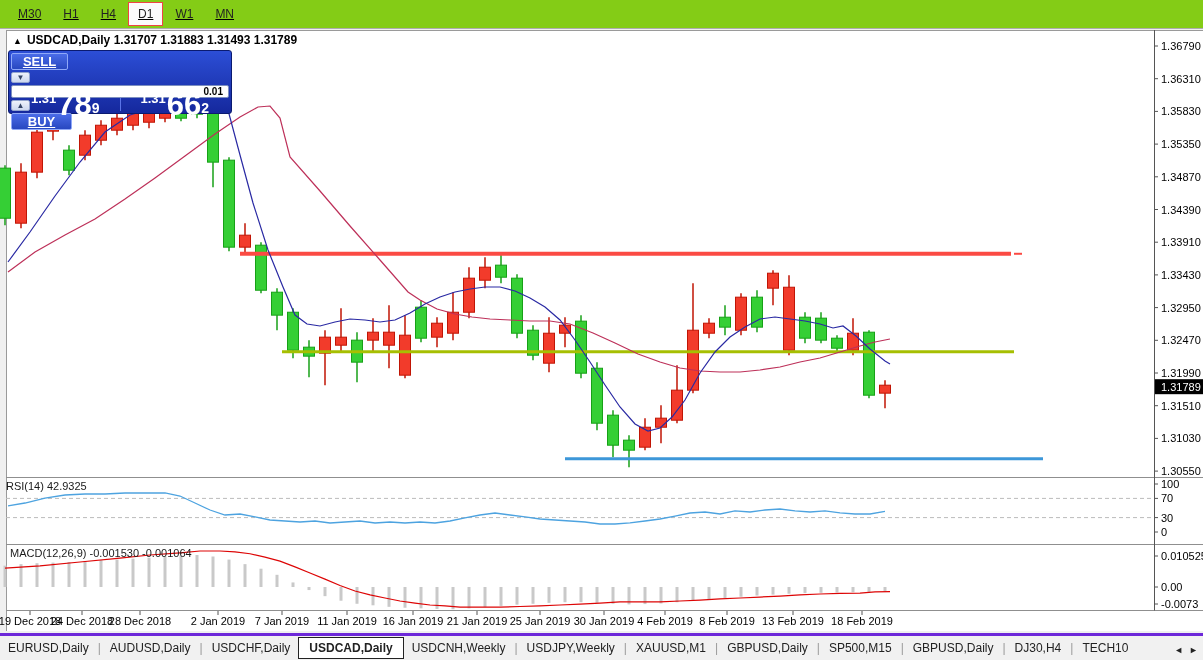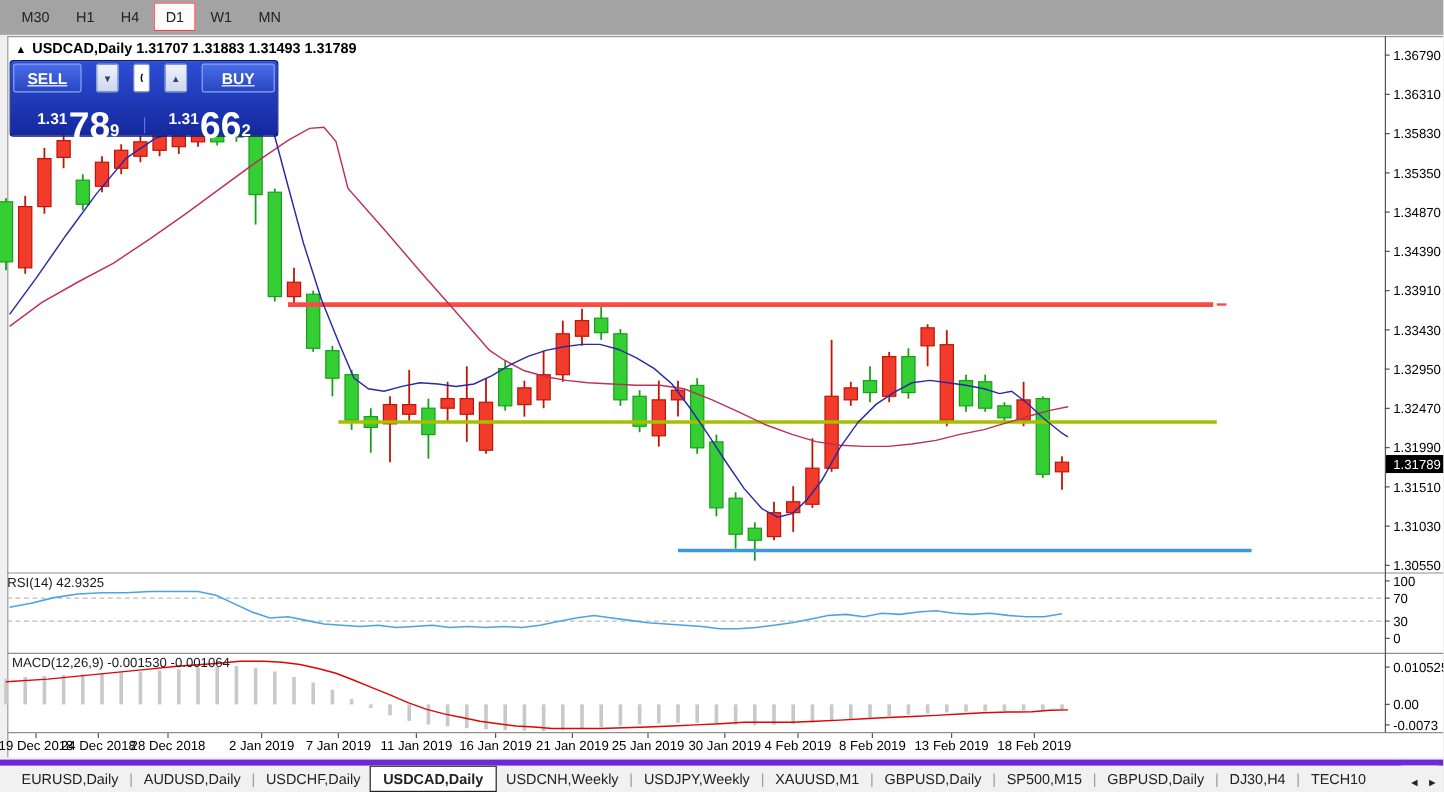--- a/index.html
+++ b/index.html
@@ -1,52 +1,52 @@
 <!DOCTYPE html>
 <html><head>
 <meta charset="utf-8">
 <style>
   html,body{margin:0;padding:0;background:#e9e9e9;}
   .page{position:relative;width:1203px;height:660px;overflow:hidden;background:#f0f0f0;
         font-family:"Liberation Sans",sans-serif;-webkit-font-smoothing:antialiased;}
   
-  .tf-bar{position:absolute;left:0;top:0;width:1203px;height:29px;background:#a3a3a3;
-          border-bottom:1px solid #adadad;display:flex;align-items:center;padding-left:8px;box-sizing:border-box;z-index:5;}
+  .tf-bar{position:absolute;left:0;top:0;width:1203px;height:29px;background:#84cc16;
+          border-bottom:1px solid #adadad;display:flex;align-items:center;padding-left:8px;box-sizing:border-box;z-index:5;text-decoration:underline;}
   .tf-btn{font-size:12px;color:#222;padding:4px 9px;margin-right:2px;border:1px solid transparent;cursor:default;}
   .tf-btn.active{background:#fbfbfb;border:1px solid #ef4444;}
   
   svg.chart{position:absolute;left:0;top:0;z-index:1;}
   
   .sym-header{position:absolute;left:13px;top:33px;z-index:4;font-size:12px;font-weight:bold;color:#000;}
   .sym-header .tri{font-size:9px;margin-right:5px;}
   
   .trade-panel{position:absolute;left:8px;top:50px;width:224px;height:64px;z-index:6;
                background:linear-gradient(180deg,#2c4ed6 0%,#15289d 100%);
                border:1px solid #0a1a70;border-radius:3px;padding:2px;box-sizing:border-box;}
-  .tp-row1{display:flex;gap:12px;height:24px;}
+  .tp-row1{display:flex;gap:2px;height:24px;flex-direction:column;}
   .tp-btn{color:#fff;font-size:13px;font-weight:bold;text-decoration:underline;display:flex;
           align-items:center;justify-content:center;background:linear-gradient(180deg,#4a6ce8,#2847c0);
           border:1px solid #8fa8f8;border-radius:2px;cursor:default;}
   .tp-sell{width:55px;}
   .tp-buy{width:59px;}
   .spin-btn{width:17px;display:flex;align-items:center;justify-content:center;font-size:8px;color:#334466;
             background:linear-gradient(180deg,#eef2fb,#cdd8ef);border:1px solid #93a5cf;border-radius:2px;cursor:default;}
   .lot-input{flex:1;min-width:0;border:1px solid #7d8fc0;border-radius:2px;font-family:"Liberation Sans",sans-serif;
              font-size:10px;font-weight:bold;text-align:right;padding:0 5px;color:#000;}
   .tp-row2{display:flex;height:34px;color:#fff;}
   .tp-half{flex:1;display:flex;align-items:center;justify-content:center;margin-top:21px;}
   .tp-half.right{border-left:1px solid #5a74e8;}
   .px-small{font-size:13px;font-weight:bold;align-self:flex-end;margin:0 1px 5px 0;}
   .px-big{font-size:31px;font-weight:bold;line-height:34px;}
   .px-sup{font-size:14px;font-weight:bold;align-self:flex-start;margin-top:2px;}
   
   .ind-label{position:absolute;z-index:4;font-size:11px;color:#1a1a1a;}
   
   .tab-bar{position:absolute;left:0;top:633px;width:1203px;height:27px;background:#f1f1f1;
-           border-top:5px solid #6d28d9;display:flex;align-items:center;padding-left:10px;
+           border-top:3px solid #6d28d9;display:flex;align-items:center;
            box-sizing:border-box;z-index:5;font-size:12px;}
   .tab{padding:3px 8px;color:#222;white-space:nowrap;cursor:default;}
   .tab.active{background:#fff;border:1px solid #222;font-weight:bold;padding:3px 10px;}
   .tab-sep{color:#9a9a9a;margin:0 1px;}
   .scroll-arrows{position:absolute;right:5px;top:0;height:27px;display:flex;align-items:center;gap:6px;
                  font-size:9px;color:#222;background:#f1f1f1;padding-left:6px;}
   .scroll-arrows span{cursor:default;}
 </style>
 </head>
 <body>

